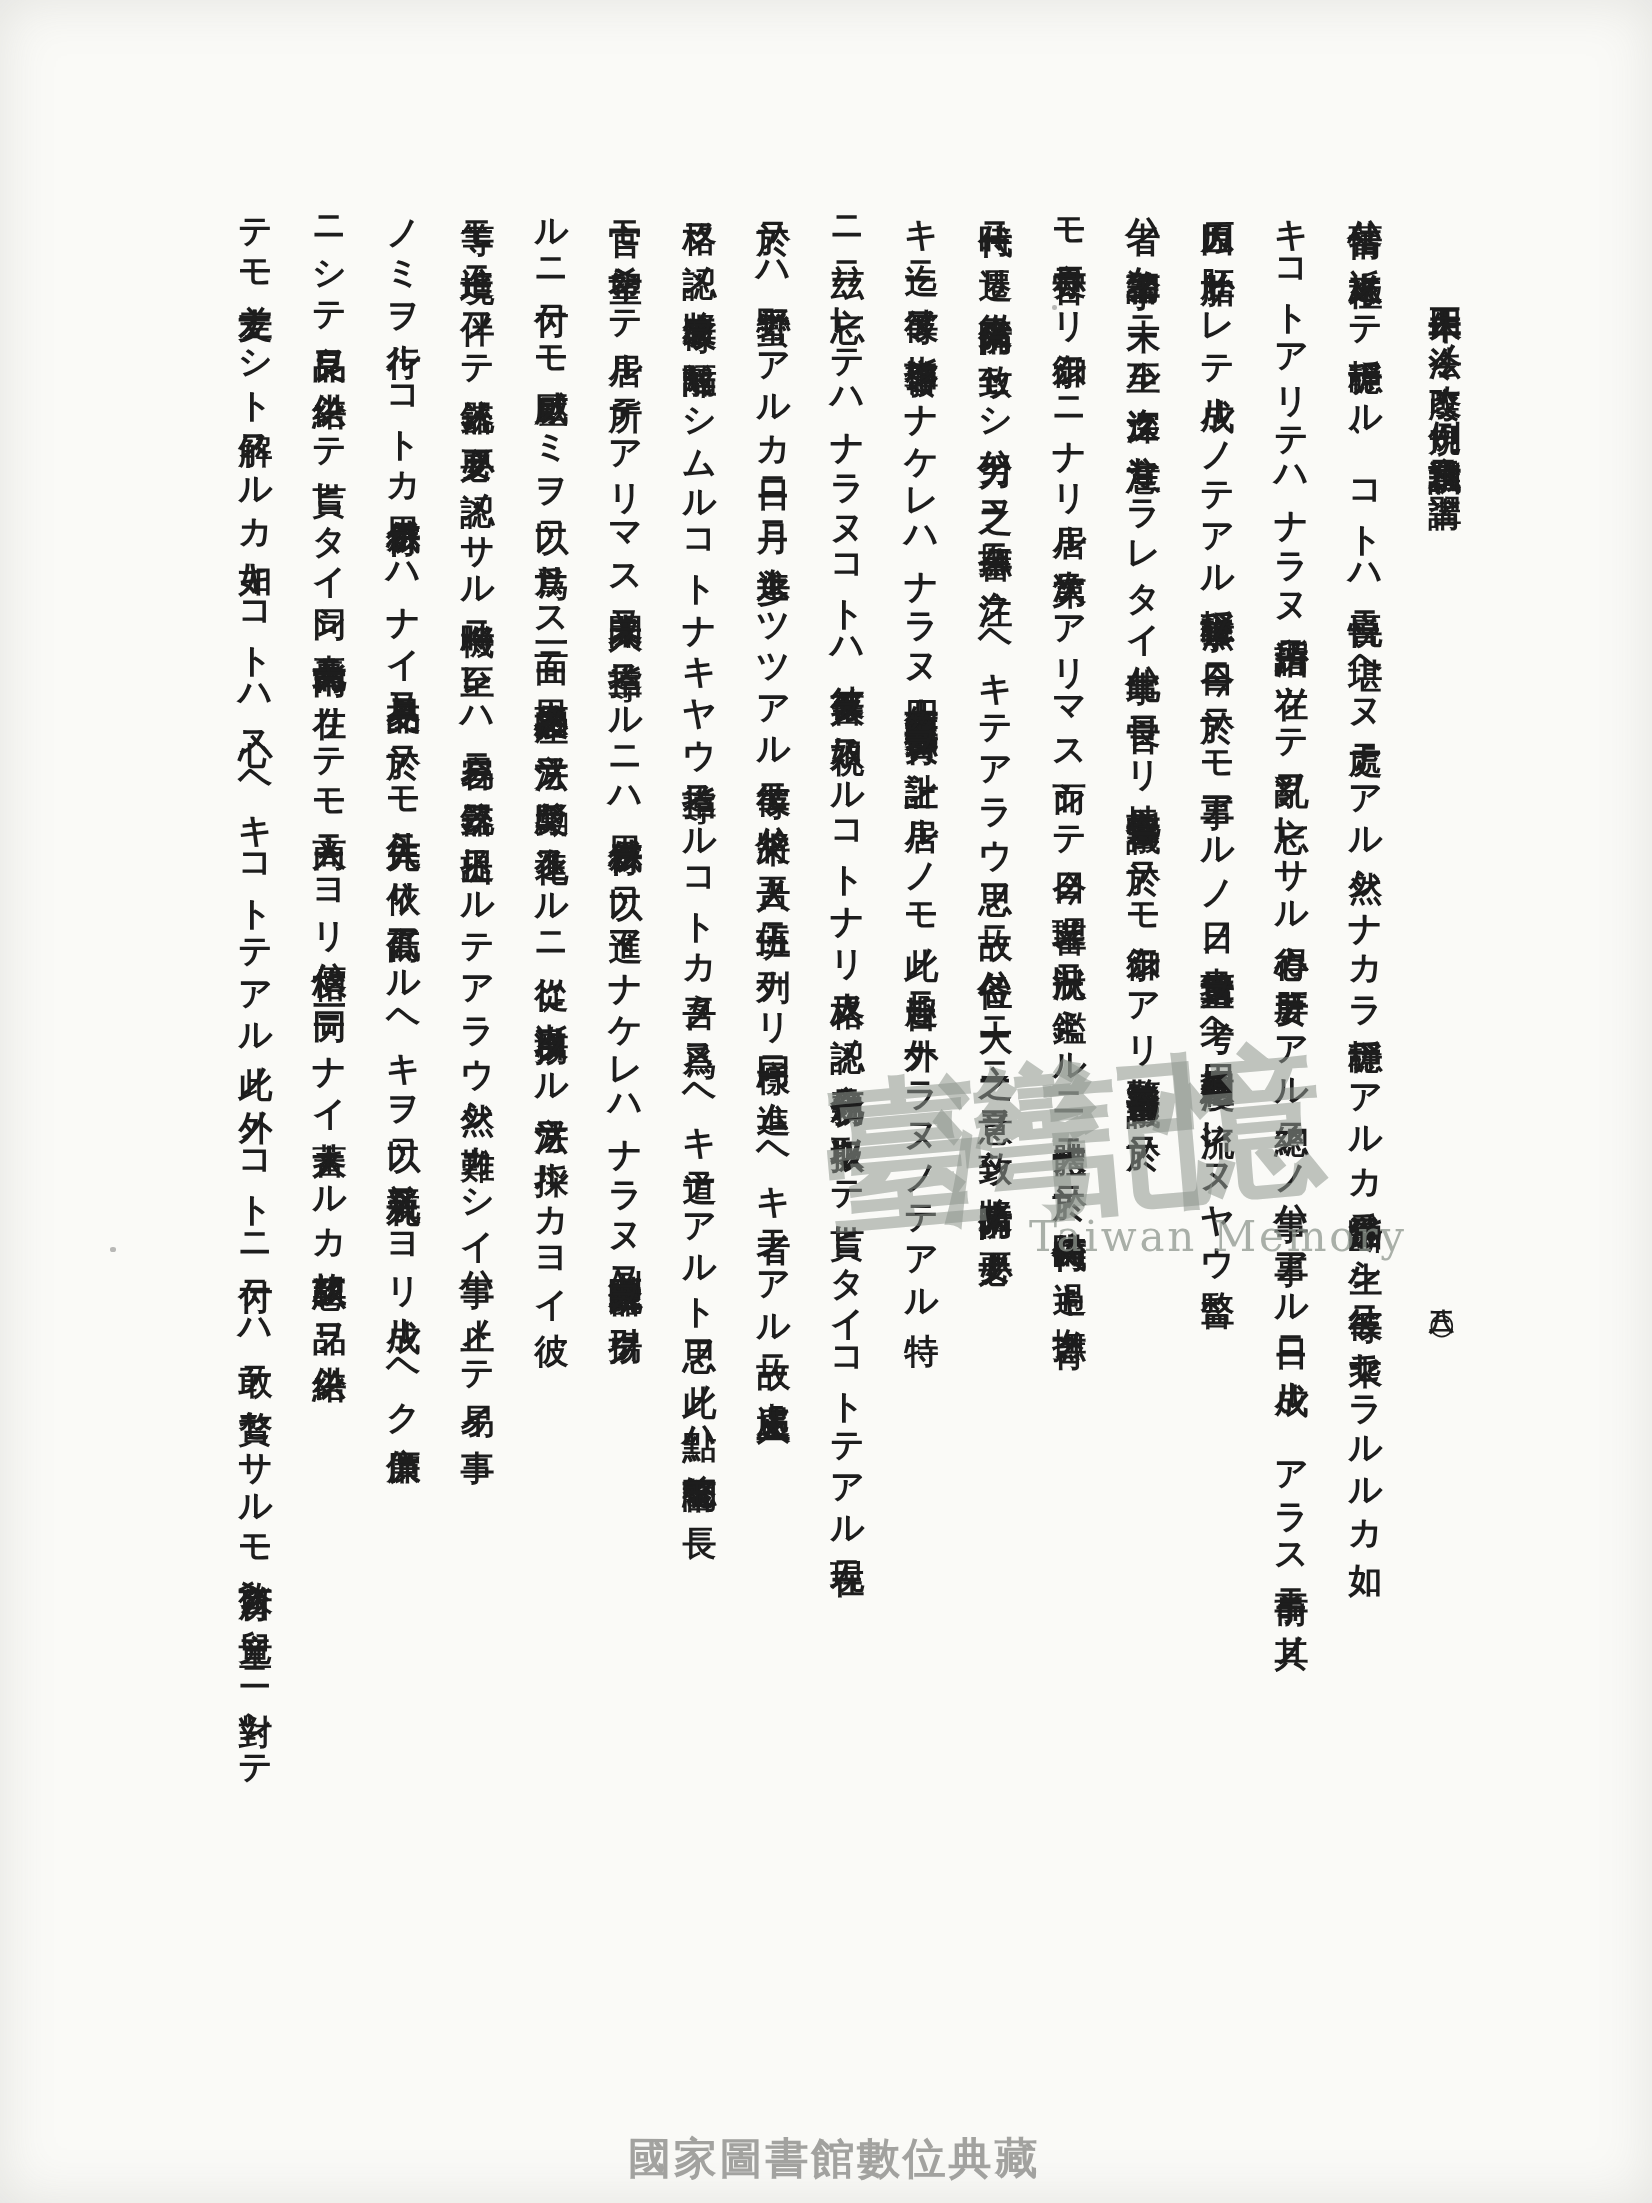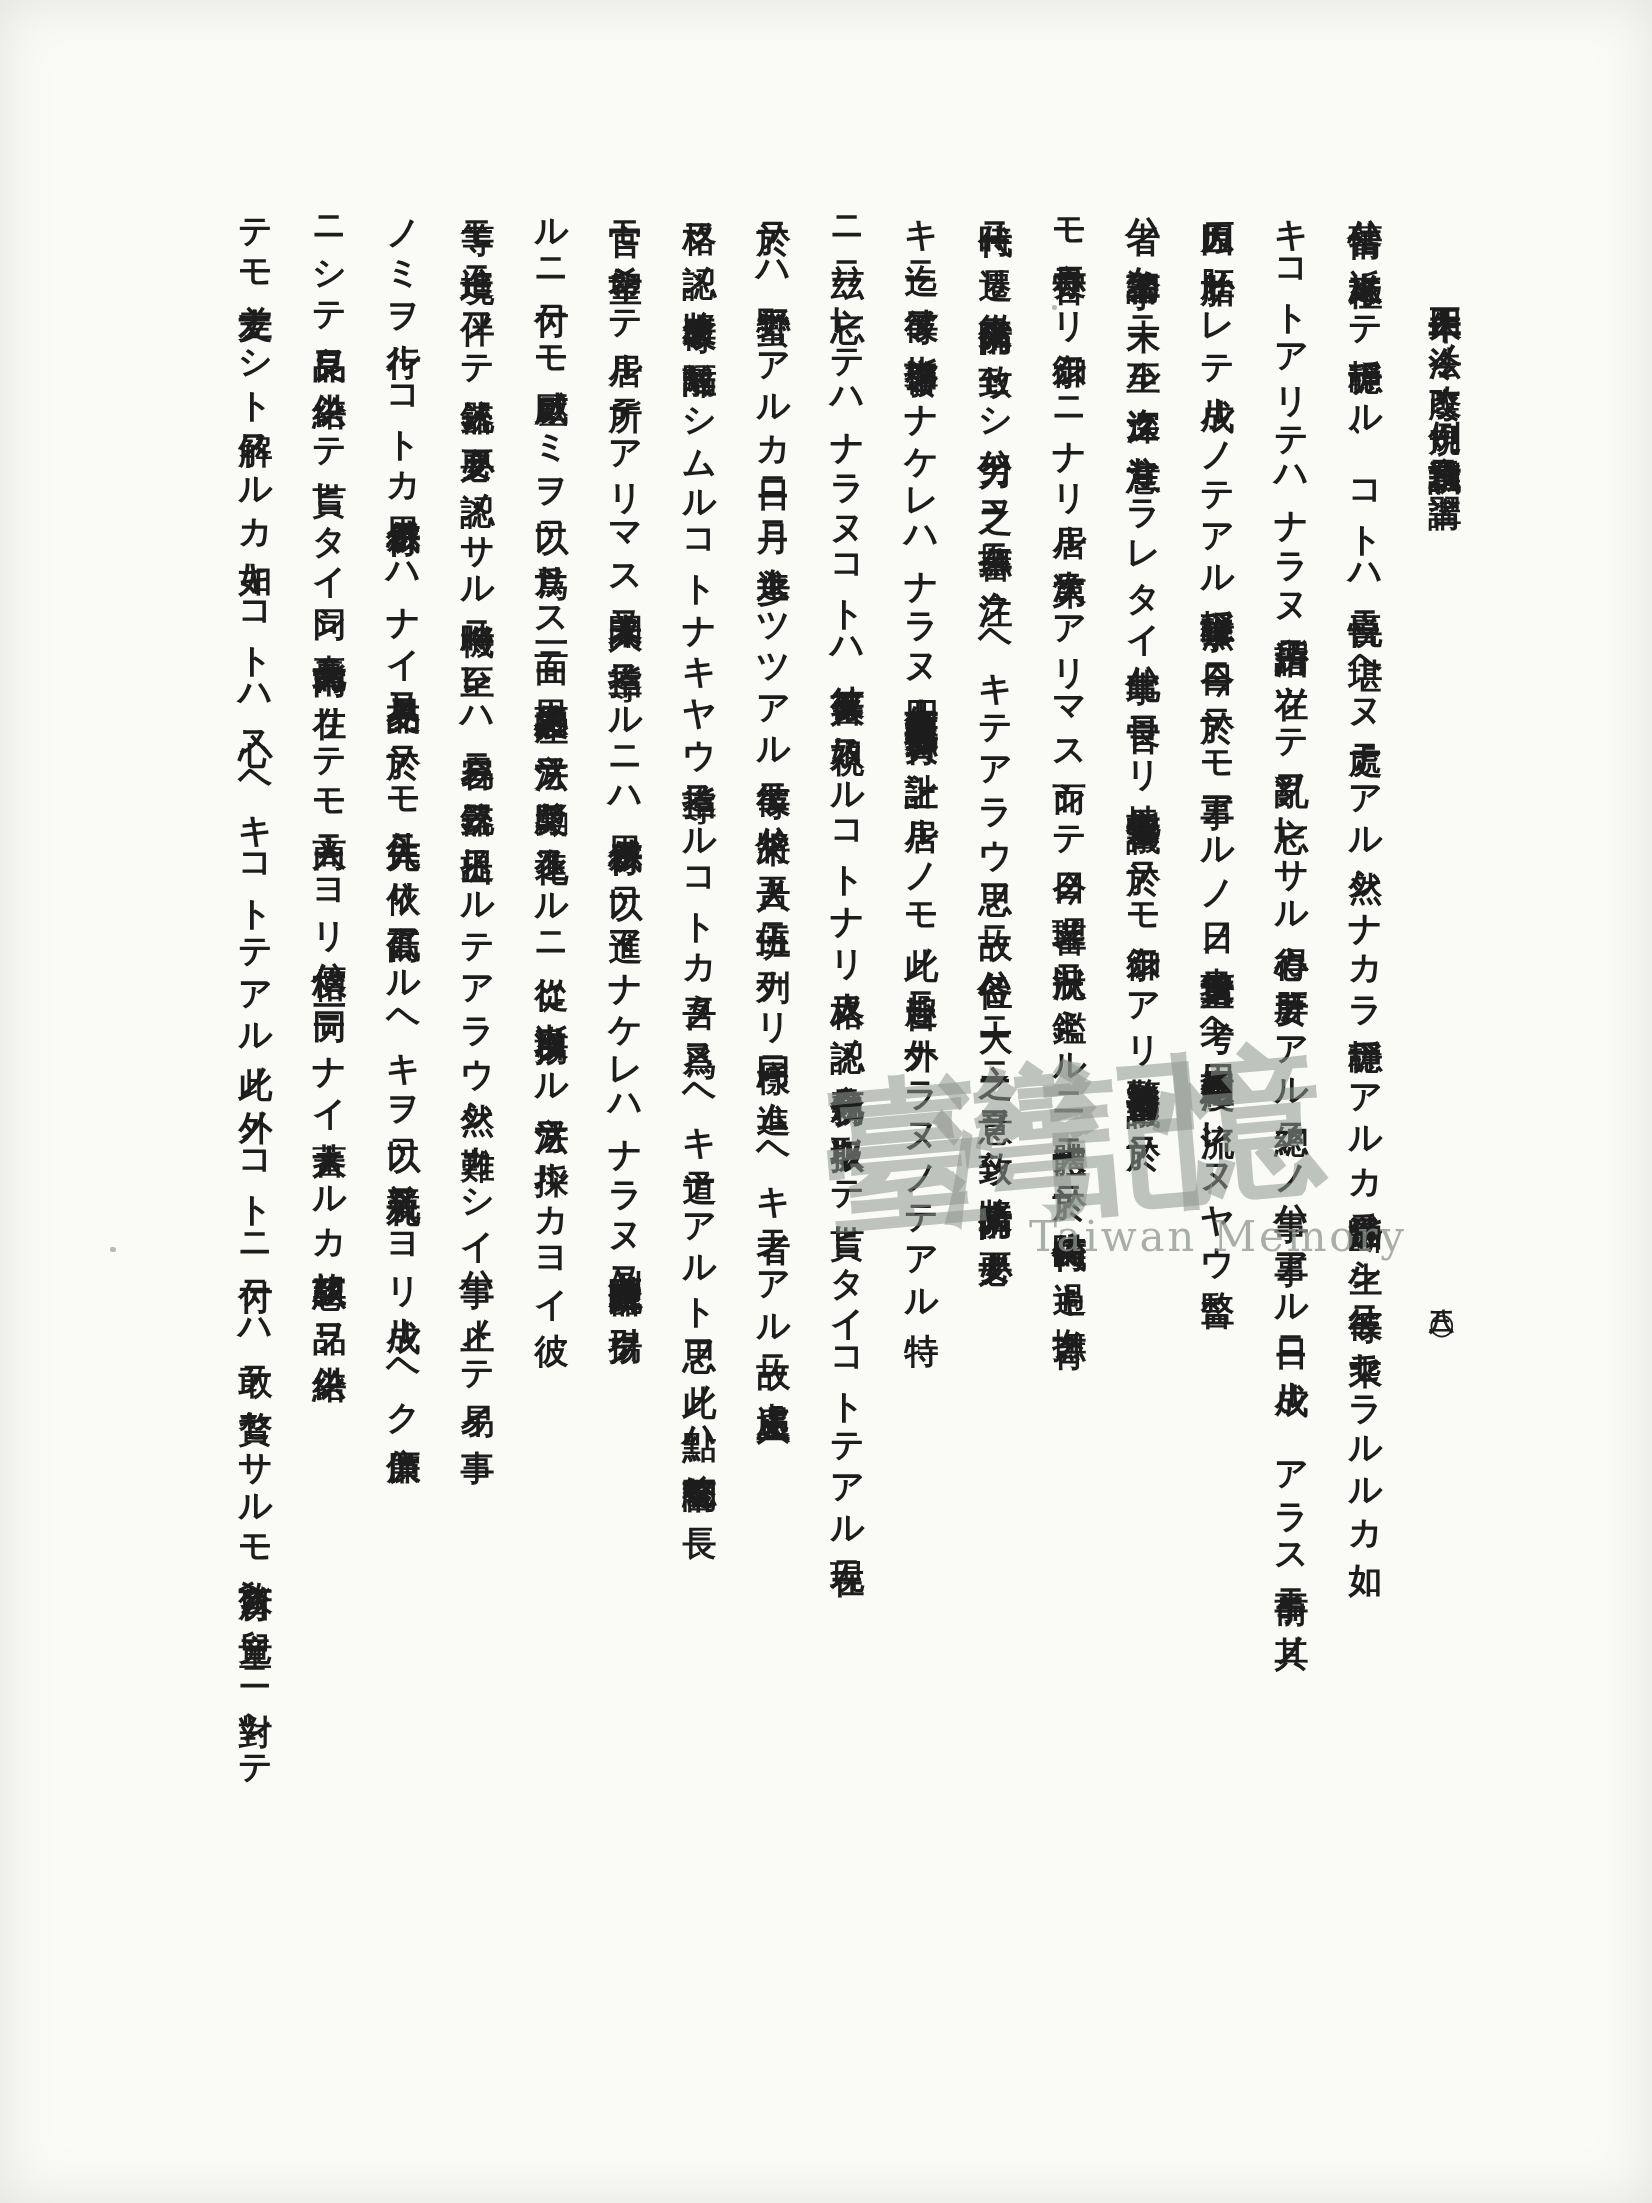--- a/index.html
+++ b/index.html
@@ -115,18 +115,19 @@
     <p>ノミヲ行ルコトカ恩威併行テハナイ又交易品ニ於テモ仕入先ニ依リ高低アルヘキヲ以テ競爭入札ニヨリ成ルヘク廉價</p>
     <p>ニシテ良品ヲ供給シテ貰ヒタイ同シ臺北市內ニ在リテモ商人ニヨリ價格ハ同一テナイ蕃人ナルカ故粗惡ノ品ヲ供給シ</p>
     <p>テモ差支ナシト解スルカ如キコトハ心スヘキコトテアル此ノ外ノコトニ付テハ敢テ贅セサルモ敎育所ノ兒童、ニ對シテ</p>
   </div>
 
   <div class="watermark">
     <span class="wm-cjk">臺灣記憶</span>
     <span class="wm-latin">Taiwan Memory</span>
   </div>
 
+  <div class="footer-caption">國家圖書館數位典藏</div>
 
   <div class="speck speck-1"></div>
   <div class="speck speck-2"></div>
 
 </div>
 
 
 </body></html>

